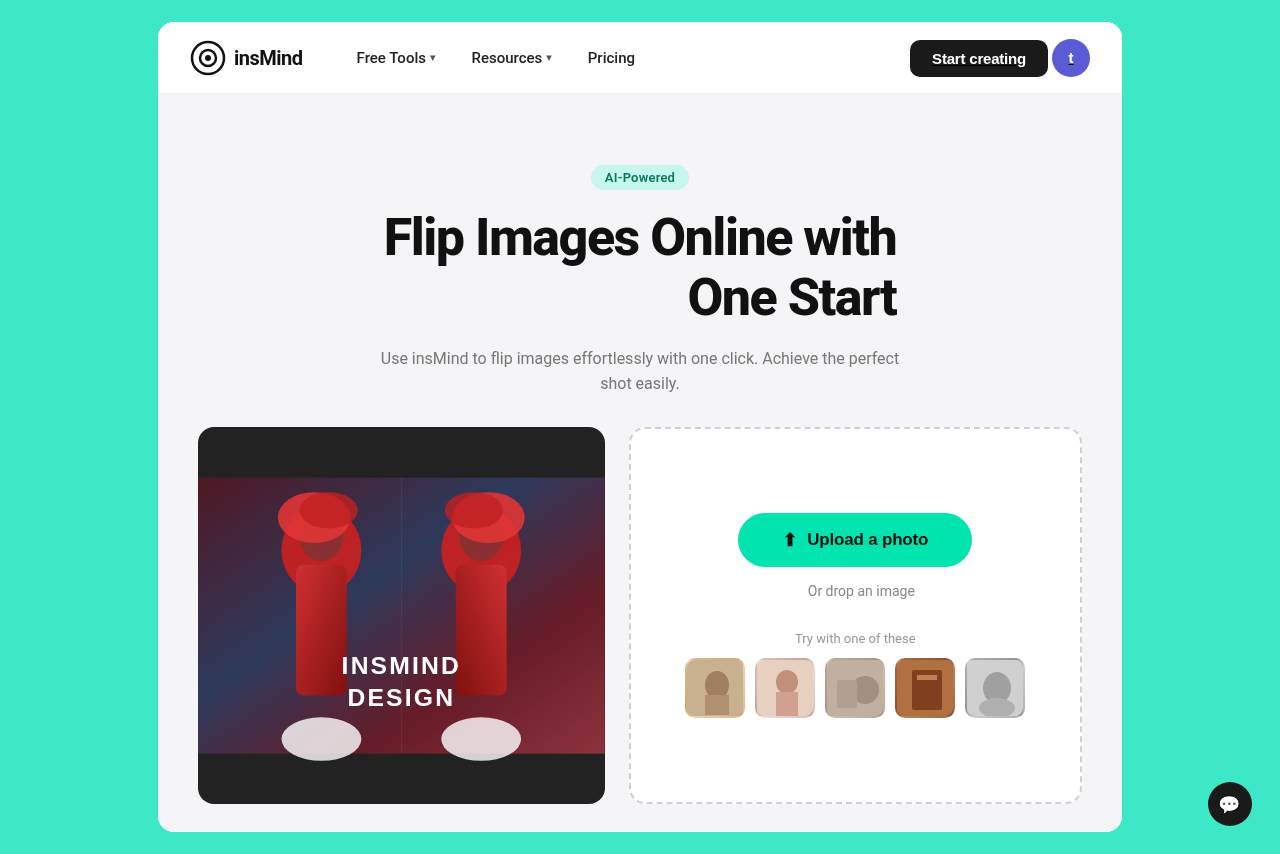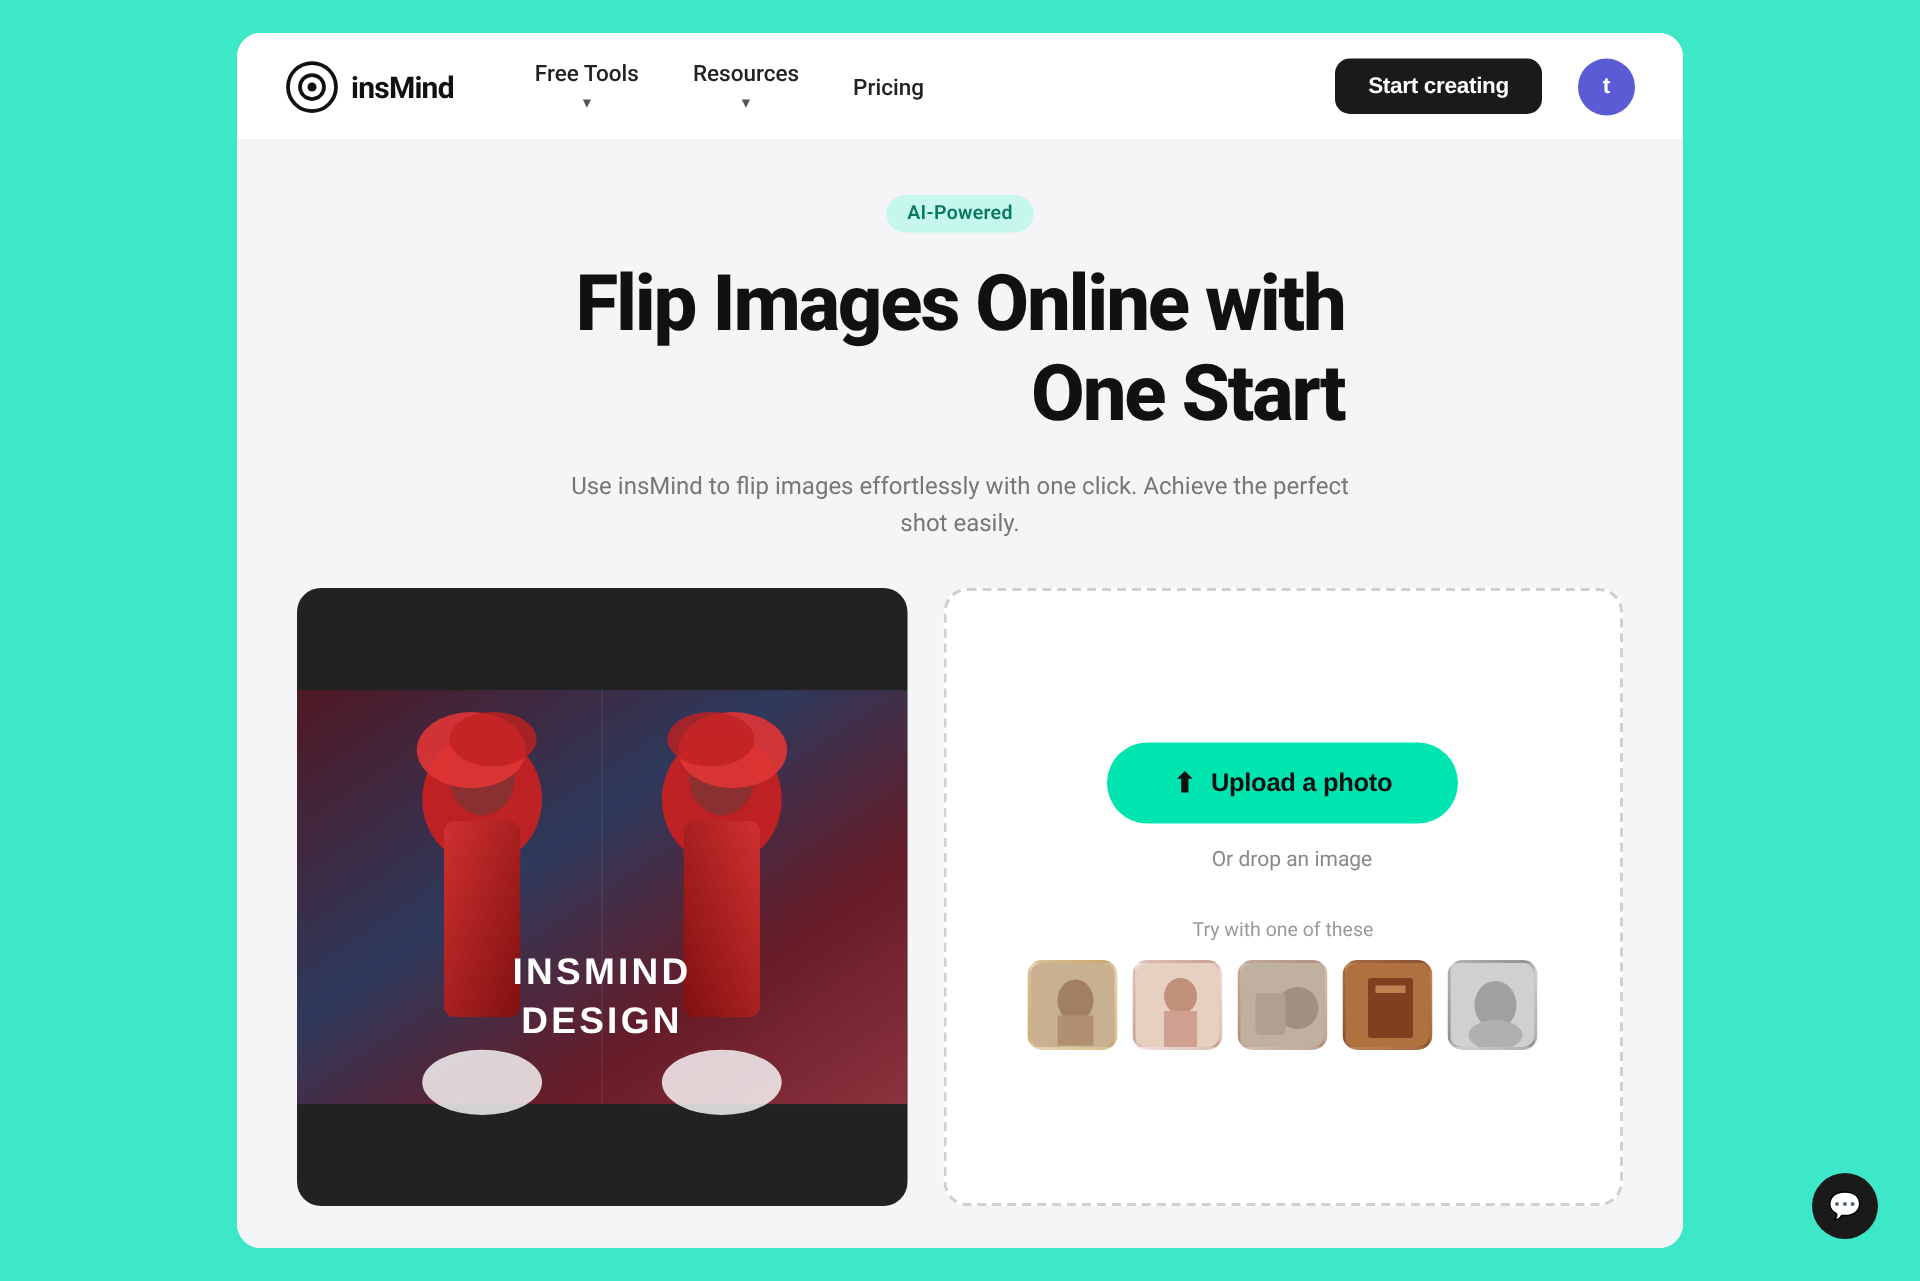--- a/index.html
+++ b/index.html
@@ -74,32 +74,32 @@
       display: flex;
       align-items: center;
       gap: 4px;
       padding: 8px 14px;
       font-size: 15px;
       color: #222;
       font-weight: 500;
       cursor: pointer;
       border-radius: 8px;
       transition: background 0.15s;
-      flex-direction: column;
     }
 
     .chevron-down {
       font-size: 11px;
       color: #555;
     }
 
     .nav-right {
       display: flex;
-      align-items: center;
-      gap: 24px;
+      align-items: flex-end;
+      gap: 4px;
+      text-decoration: underline;
     }
 
     .start-creating-btn {
       background: #1a1a1a;
       color: #fff;
       border: none;
       border-radius: 10px;
       padding: 10px 22px;
       font-size: 15px;
       font-weight: 600;
@@ -135,20 +135,21 @@
 
     .ai-badge {
       background: #c5f7ec;
       color: #0a7a5e;
       font-size: 13px;
       font-weight: 600;
       padding: 5px 14px;
       border-radius: 20px;
       margin-bottom: 18px;
       letter-spacing: 0.2px;
+      margin-top: 35px;
     }
 
     .hero-title {
       font-size: 52px;
       font-weight: 800;
       color: #111;
       text-align: right;
       line-height: 1.15;
       margin-bottom: 18px;
       letter-spacing: -1.5px;

